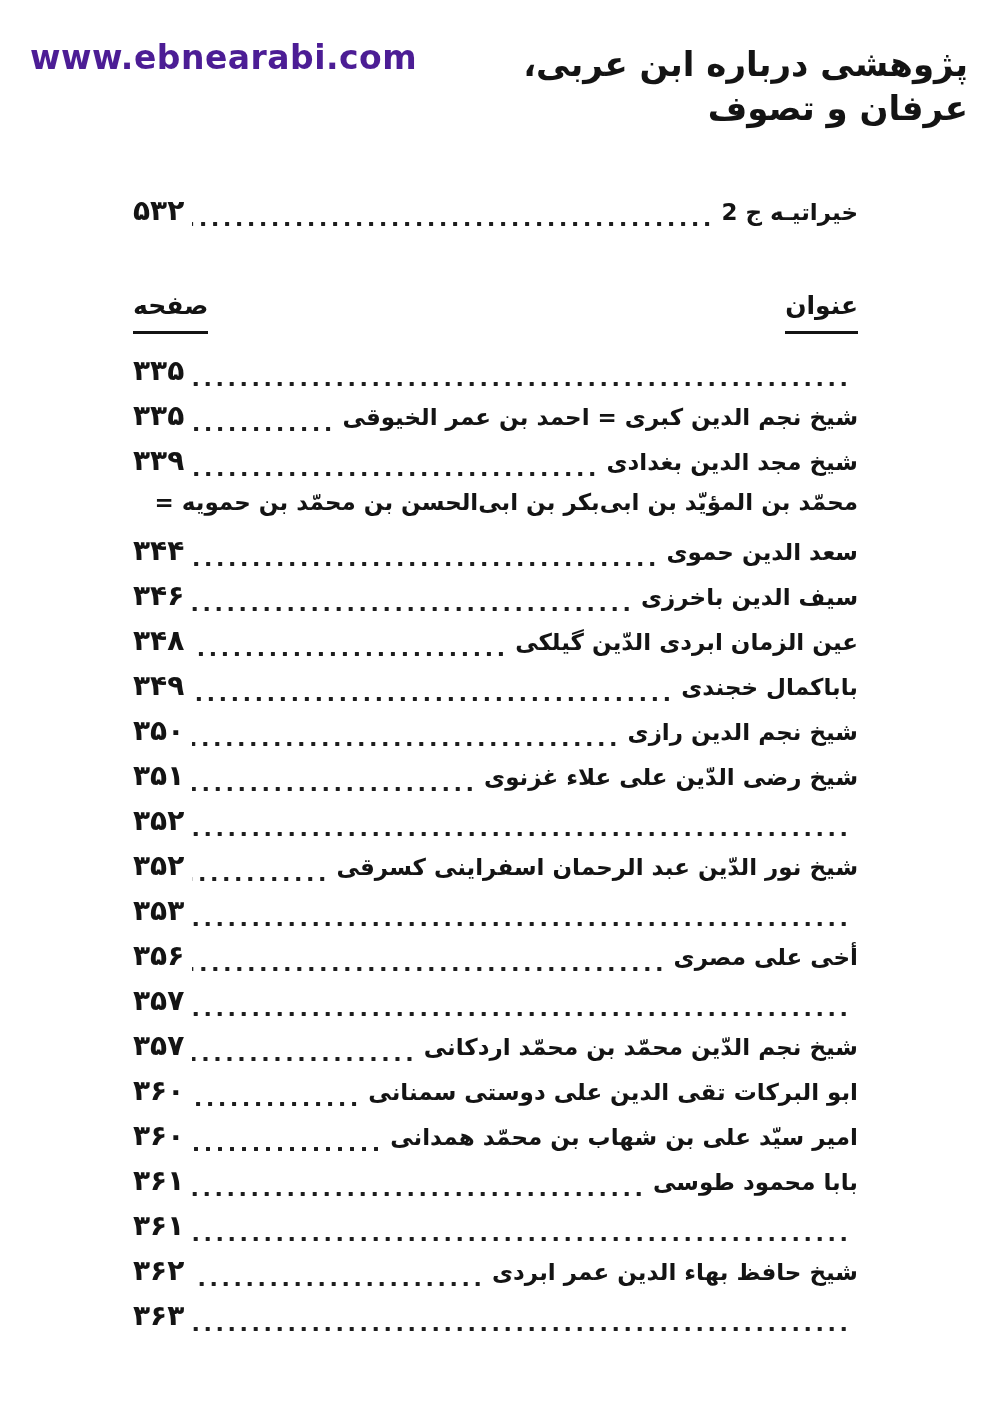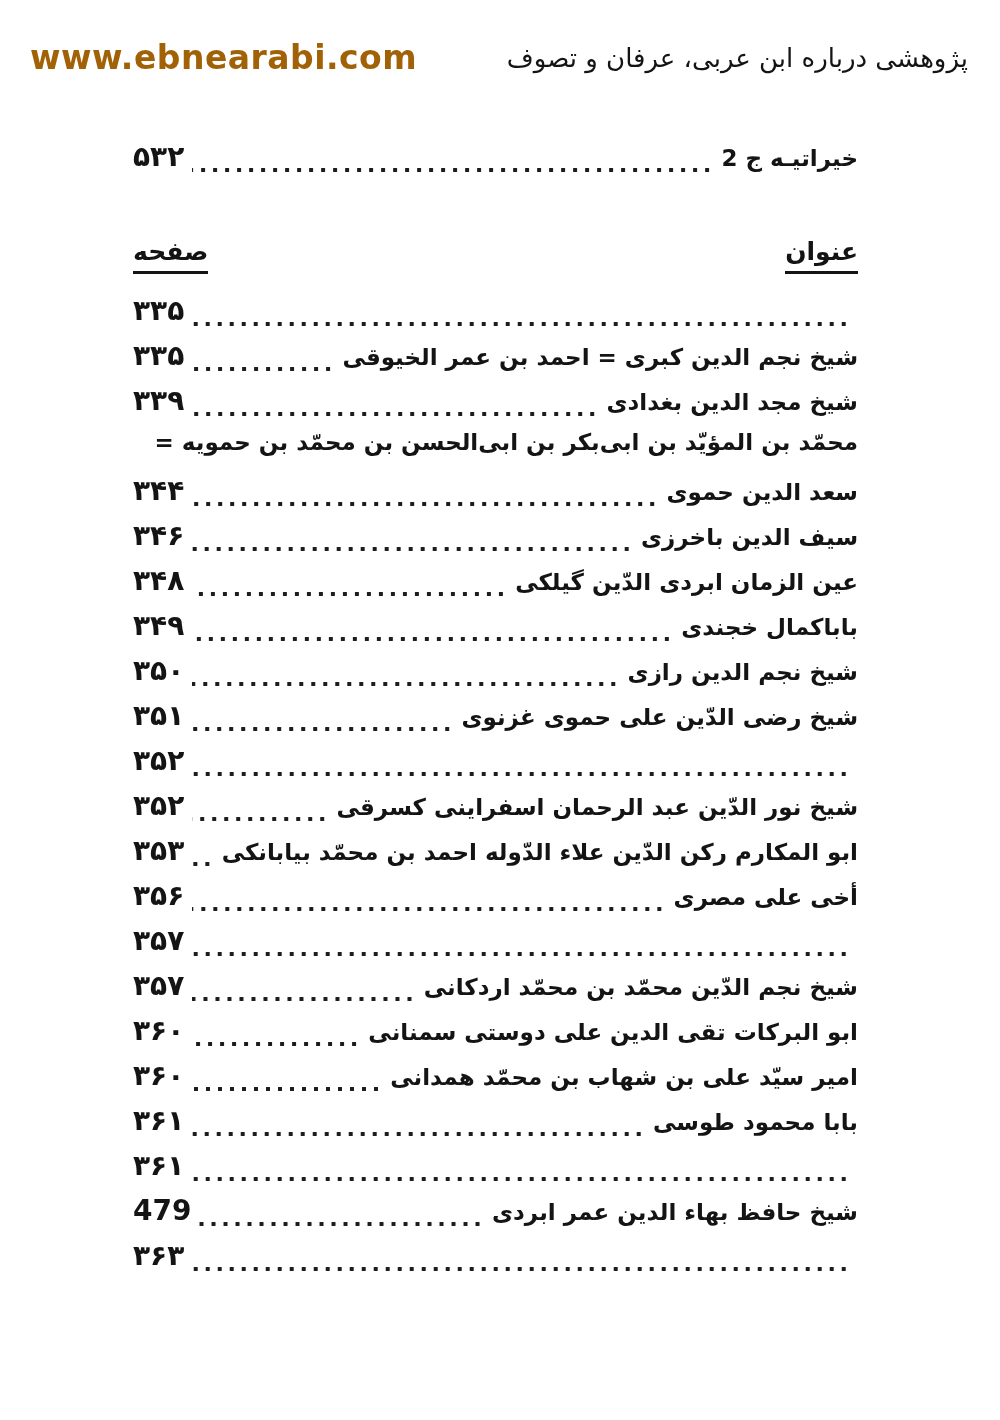--- a/index.html
+++ b/index.html
@@ -23,22 +23,22 @@
     padding: 40px 32px 0 30px;
   }
   .site-url {
     font-size: 33px;
     font-weight: 700;
     letter-spacing: 0.5px;
     direction: ltr;
     line-height: 1.1;
   }
   .book-title {
-    font-size: 26px;
-    font-weight: 400;
+    font-size: 34px;
+    font-weight: 700;
     direction: rtl;
     line-height: 1.3;
     padding-top: 2px;
   }
 
   
   .toc {
     direction: rtl;
     padding: 0 142px 0 133px;
   }
@@ -77,30 +77,30 @@
     flex-direction: row;
     justify-content: space-between;
     align-items: baseline;
     margin-top: 52px;
     margin-bottom: 20px;
   }
   .col-head {
     font-size: 25px;
     font-weight: 700;
     border-bottom: 3px solid #141414;
-    padding-bottom: 5px;
+    padding-bottom: 11px;
   }
 </style>
 </head>
 <body>
 
 <div class="page">
 
   <header class="page-header">
-    <div class="site-url" style="color: #a16207;">www.ebnearabi.com</div>
+    <div class="site-url" style="color: #4c1d95;">www.ebnearabi.com</div>
     <div class="book-title">پژوهشی درباره ابن عربی، عرفان و تصوف</div>
   </header>
 
   <main class="toc">
 
     <div class="toc-row carry-row">
       <span class="entry-title">خیراتیـه ج 2</span>
       <span class="dot-leader"></span>
       <span class="entry-page">۵۳۲</span>
     </div>
@@ -148,35 +148,34 @@
     <span class="entry-title">باباکمال خجندی</span>
     <span class="dot-leader"></span>
     <span class="entry-page">۳۴۹</span>
   </div>
         <div class="toc-row">
     <span class="entry-title">شیخ نجم الدین رازی</span>
     <span class="dot-leader"></span>
     <span class="entry-page">۳۵۰</span>
   </div>
         <div class="toc-row">
-    <span class="entry-title">شیخ رضی الدّین علی حموی غزنوی</span>
+    <span class="entry-title">شیخ رضی الدّین علی علاء غزنوی</span>
     <span class="dot-leader"></span>
     <span class="entry-page">۳۵۱</span>
   </div>
         <div class="toc-row">
     <span class="dot-leader"></span>
     <span class="entry-page">۳۵۲</span>
   </div>
         <div class="toc-row">
     <span class="entry-title">شیخ نور الدّین عبد الرحمان اسفراینی کسرقی</span>
     <span class="dot-leader"></span>
     <span class="entry-page">۳۵۲</span>
   </div>
         <div class="toc-row">
-    <span class="entry-title">ابو المکارم رکن الدّین علاء الدّوله احمد بن محمّد بیابانکی</span>
     <span class="dot-leader"></span>
     <span class="entry-page">۳۵۳</span>
   </div>
         <div class="toc-row">
     <span class="entry-title">أخی علی مصری</span>
     <span class="dot-leader"></span>
     <span class="entry-page">۳۵۶</span>
   </div>
         <div class="toc-row">
     <span class="dot-leader"></span>
@@ -202,21 +201,21 @@
     <span class="dot-leader"></span>
     <span class="entry-page">۳۶۱</span>
   </div>
         <div class="toc-row">
     <span class="dot-leader"></span>
     <span class="entry-page">۳۶۱</span>
   </div>
         <div class="toc-row">
     <span class="entry-title">شیخ حافظ بهاء الدین عمر ابردی</span>
     <span class="dot-leader"></span>
-    <span class="entry-page">479</span>
+    <span class="entry-page">۳۶۲</span>
   </div>
         <div class="toc-row">
     <span class="dot-leader"></span>
     <span class="entry-page">۳۶۳</span>
   </div>
       </div>
 
   </main>
 </div>
 

